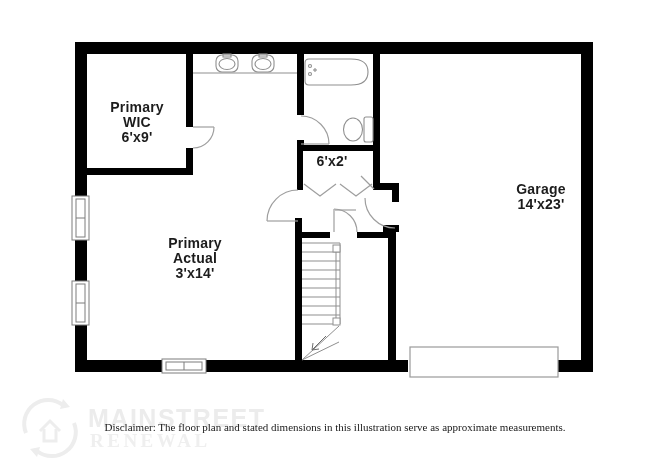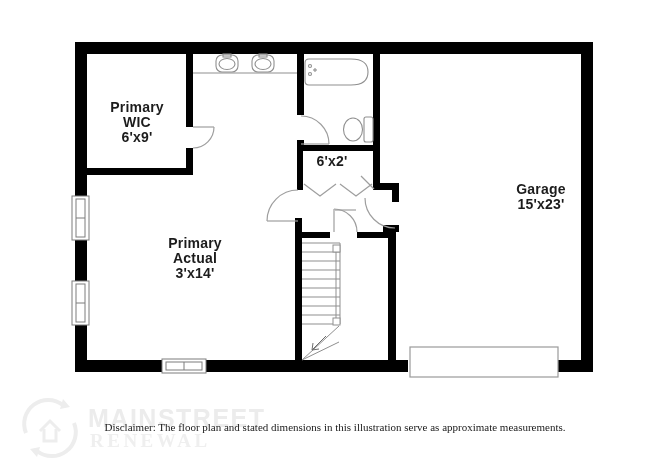--- a/index.html
+++ b/index.html
@@ -207,20 +207,20 @@
     <div>Actual</div>
     <div>3'x14'</div>
   </div>
 
   <div class="room-label" style="left:332px;top:161px;">
     <div>6'x2'</div>
   </div>
 
   <div class="room-label" style="left:494px;top:197px;margin-left:47px;">
     <div>Garage</div>
-    <div>15'x23'</div>
+    <div>14'x23'</div>
   </div>
 
   <div class="disclaimer">
     <div>Disclaimer: The floor plan and stated dimensions in this illustration serve as approximate measurements.</div>
   </div>
 
 </div>
 
 </body></html>

